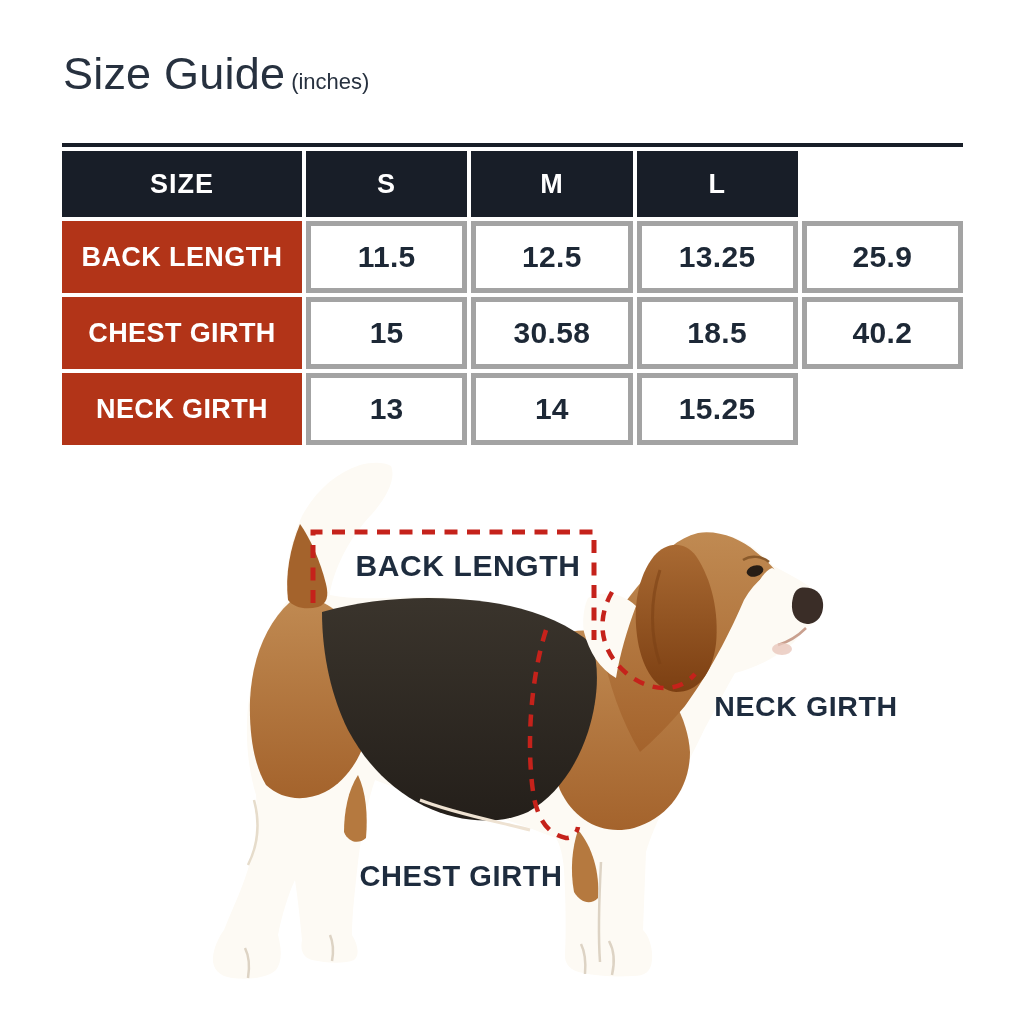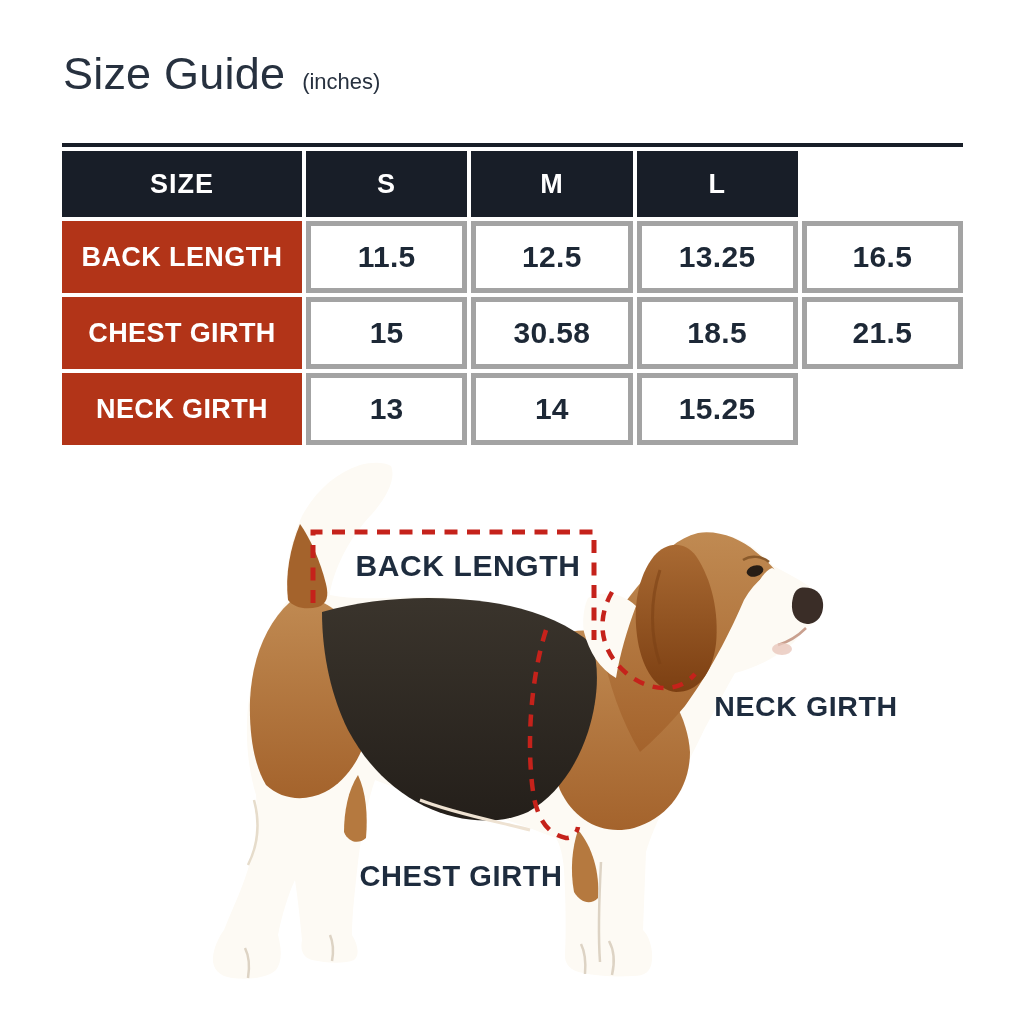--- a/index.html
+++ b/index.html
@@ -1,21 +1,21 @@
 <!DOCTYPE html>
 <html><head>
 <meta charset="utf-8">
 <style>
   * { margin: 0; padding: 0; box-sizing: border-box; }
   html, body { background: #ffffff; }
   body { font-family: "Liberation Sans", sans-serif; }
   .screen { position: relative; width: 1024px; height: 1024px; background: #ffffff; overflow: hidden; }
 
   
-  .title-block { position: absolute; left: 63px; top: 48px; display: flex; align-items: baseline; gap: 17px; }
+  .title-block { position: absolute; left: 63px; top: 48px; display: flex; align-items: baseline; gap: 6px; }
   .title-main { font-size: 45px; font-weight: 400; color: #27313f; letter-spacing: 0.2px; }
   .title-sub  { font-size: 22px; font-weight: 400; color: #27313f; }
 
   
   .size-table { position: absolute; left: 62px; top: 143px; width: 901px; }
   .table-top-rule { height: 4px; background: #181e28; margin-bottom: 4px; }
   .trow { display: grid; grid-template-columns: 240px repeat(4, 1fr); gap: 4px; margin-bottom: 4px; }
   .trow:last-child { margin-bottom: 0; }
   .cell { display: flex; align-items: center; justify-content: center; text-align: right; }
   .trow.head .cell { height: 66px; background: #181e28; color: #ffffff; font-weight: bold; font-size: 27px; letter-spacing: 1px; }
@@ -46,29 +46,29 @@
       <div class="cell">S</div>
       <div class="cell">M</div>
       <div class="cell">L</div>
     </div>
 
     <div class="trow data">
       <div class="cell rlabel">BACK LENGTH</div>
       <div class="cell val">11.5</div>
       <div class="cell val">12.5</div>
       <div class="cell val">13.25</div>
-      <div class="cell val">16.5</div>
+      <div class="cell val">25.9</div>
     </div>
 
     <div class="trow data">
       <div class="cell rlabel">CHEST GIRTH</div>
       <div class="cell val">15</div>
       <div class="cell val">30.58</div>
       <div class="cell val">18.5</div>
-      <div class="cell val">21.5</div>
+      <div class="cell val">40.2</div>
     </div>
 
     <div class="trow data">
       <div class="cell rlabel">NECK GIRTH</div>
       <div class="cell val">13</div>
       <div class="cell val">14</div>
       <div class="cell val">15.25</div>
     </div>
   </div>
 

